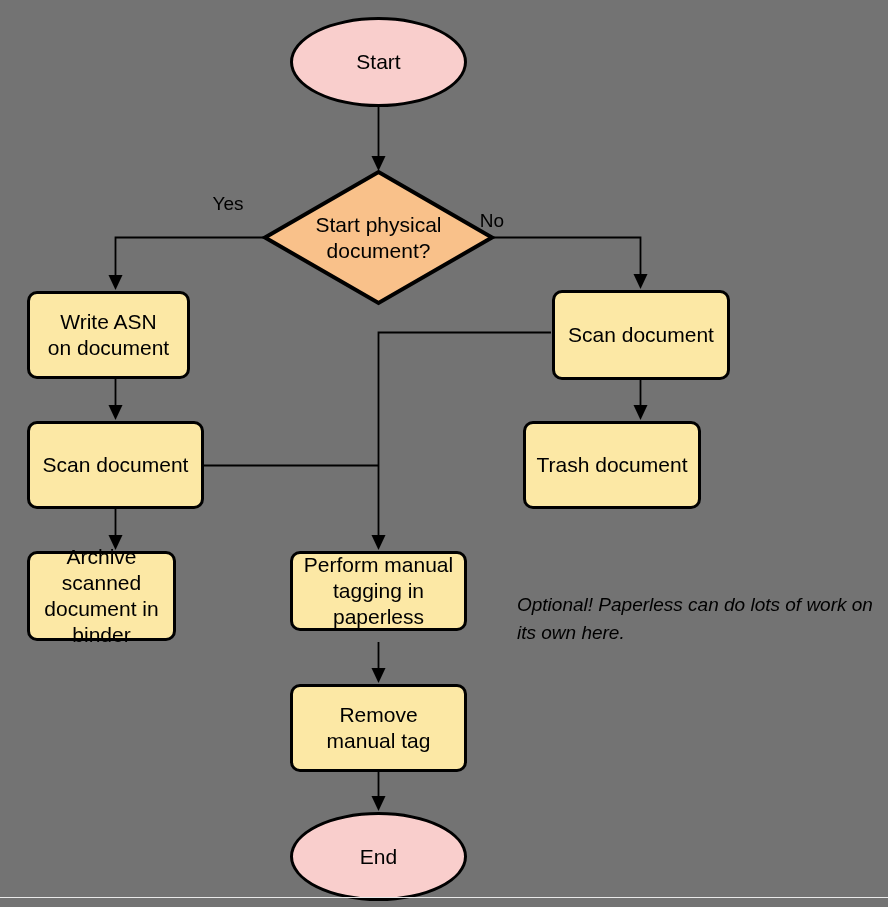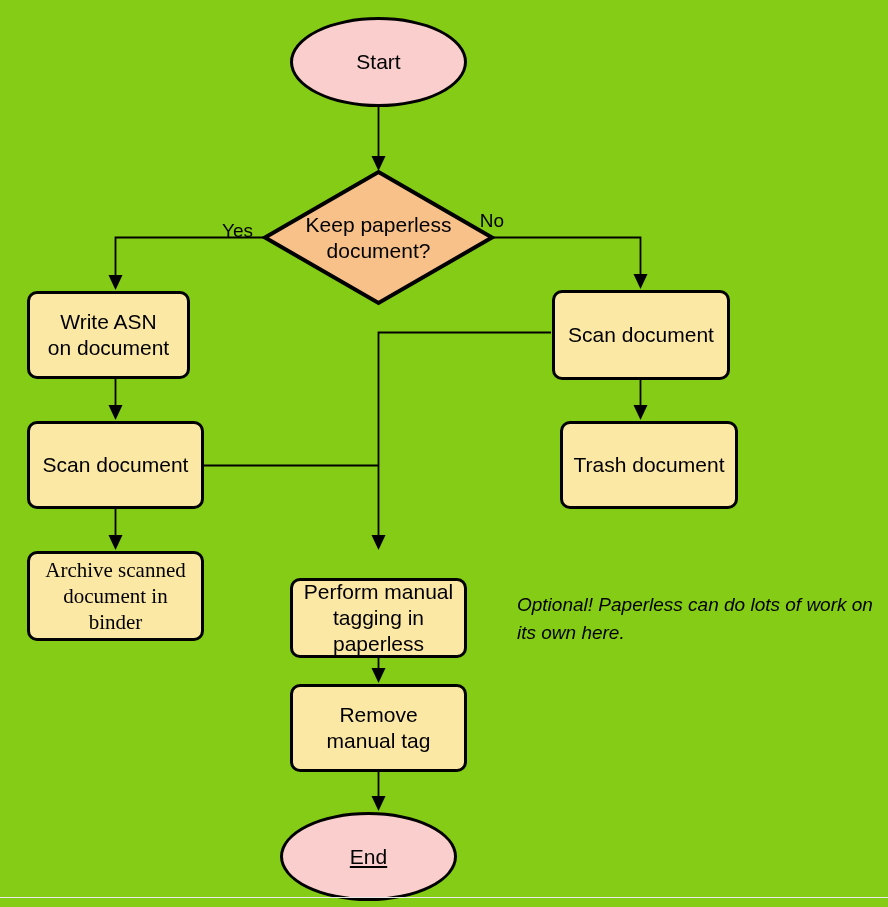--- a/index.html
+++ b/index.html
@@ -4,21 +4,21 @@
 <style>
   html, body {
     margin: 0;
     padding: 0;
     background: #ffffff;
   }
   .canvas {
     position: relative;
     width: 888px;
     height: 907px;
-    background: #84cc16;
+    background: #737373;
     font-family: "Liberation Sans", sans-serif;
     color: #000000;
     overflow: hidden;
   }
   .edges-svg {
     position: absolute;
     left: 0;
     top: 0;
   }
   .connector {
@@ -113,57 +113,57 @@
     <polyline class="connector" points="378.5,772 378.5,796" marker-end="url(#arrowhead)"></polyline>
 
     <polygon class="decision-poly" points="378.5,172 492,237.5 378.5,303 265,237.5"></polygon>
   </svg>
 
   <div class="node terminator" style="left:290px; top:17px; width:177px; height:90px;">
     <span class="label">Start</span>
   </div>
 
   <div class="node decision-text" style="left:265px; top:172px; width:227px; height:131px;">
-    <span class="label">Keep paperless
+    <span class="label">Start physical
 document?</span>
   </div>
 
-  <div class="edge-label" style="left:203px; top:219px; width:50px;text-align:right;">Yes</div>
+  <div class="edge-label" style="left:203px; top:192px; width:50px;">Yes</div>
   <div class="edge-label" style="left:467px; top:209px; width:50px;">No</div>
 
   <div class="node process" style="left:27px; top:291px; width:163px; height:88px;">
     <span class="label">Write ASN
 on document</span>
   </div>
   <div class="node process" style="left:27px; top:421px; width:177px; height:88px;">
     <span class="label">Scan document</span>
   </div>
-  <div class="node process" style="left:27px; top:551px; width:177px; height:90px;font-family:Liberation Serif, serif;">
+  <div class="node process" style="left:27px; top:551px; width:149px; height:90px;">
     <span class="label">Archive scanned
 document in
 binder</span>
   </div>
 
   <div class="node process" style="left:552px; top:290px; width:178px; height:90px;">
     <span class="label">Scan document</span>
   </div>
-  <div class="node process" style="left:560px; top:421px; width:178px; height:88px;">
+  <div class="node process" style="left:523px; top:421px; width:178px; height:88px;">
     <span class="label">Trash document</span>
   </div>
 
-  <div class="node process" style="left:290px; top:551px; width:177px; height:80px;margin-top:27px;">
+  <div class="node process" style="left:290px; top:551px; width:177px; height:80px;">
     <span class="label">Perform manual
 tagging in
 paperless</span>
   </div>
   <div class="node process" style="left:290px; top:684px; width:177px; height:88px;">
     <span class="label">Remove
 manual tag</span>
   </div>
-  <div class="node terminator" style="left:280px; top:812px; width:177px; height:89px;text-decoration:underline;">
+  <div class="node terminator" style="left:290px; top:812px; width:177px; height:89px;">
     <span class="label">End</span>
   </div>
 
   <div class="note" style="left:482px; top:591px; width:402px;margin-left:35px;">Optional! Paperless can do lots of work on
 its own here.</div>
 
   <div class="bottom-rule"></div>
 
 </div>
 

